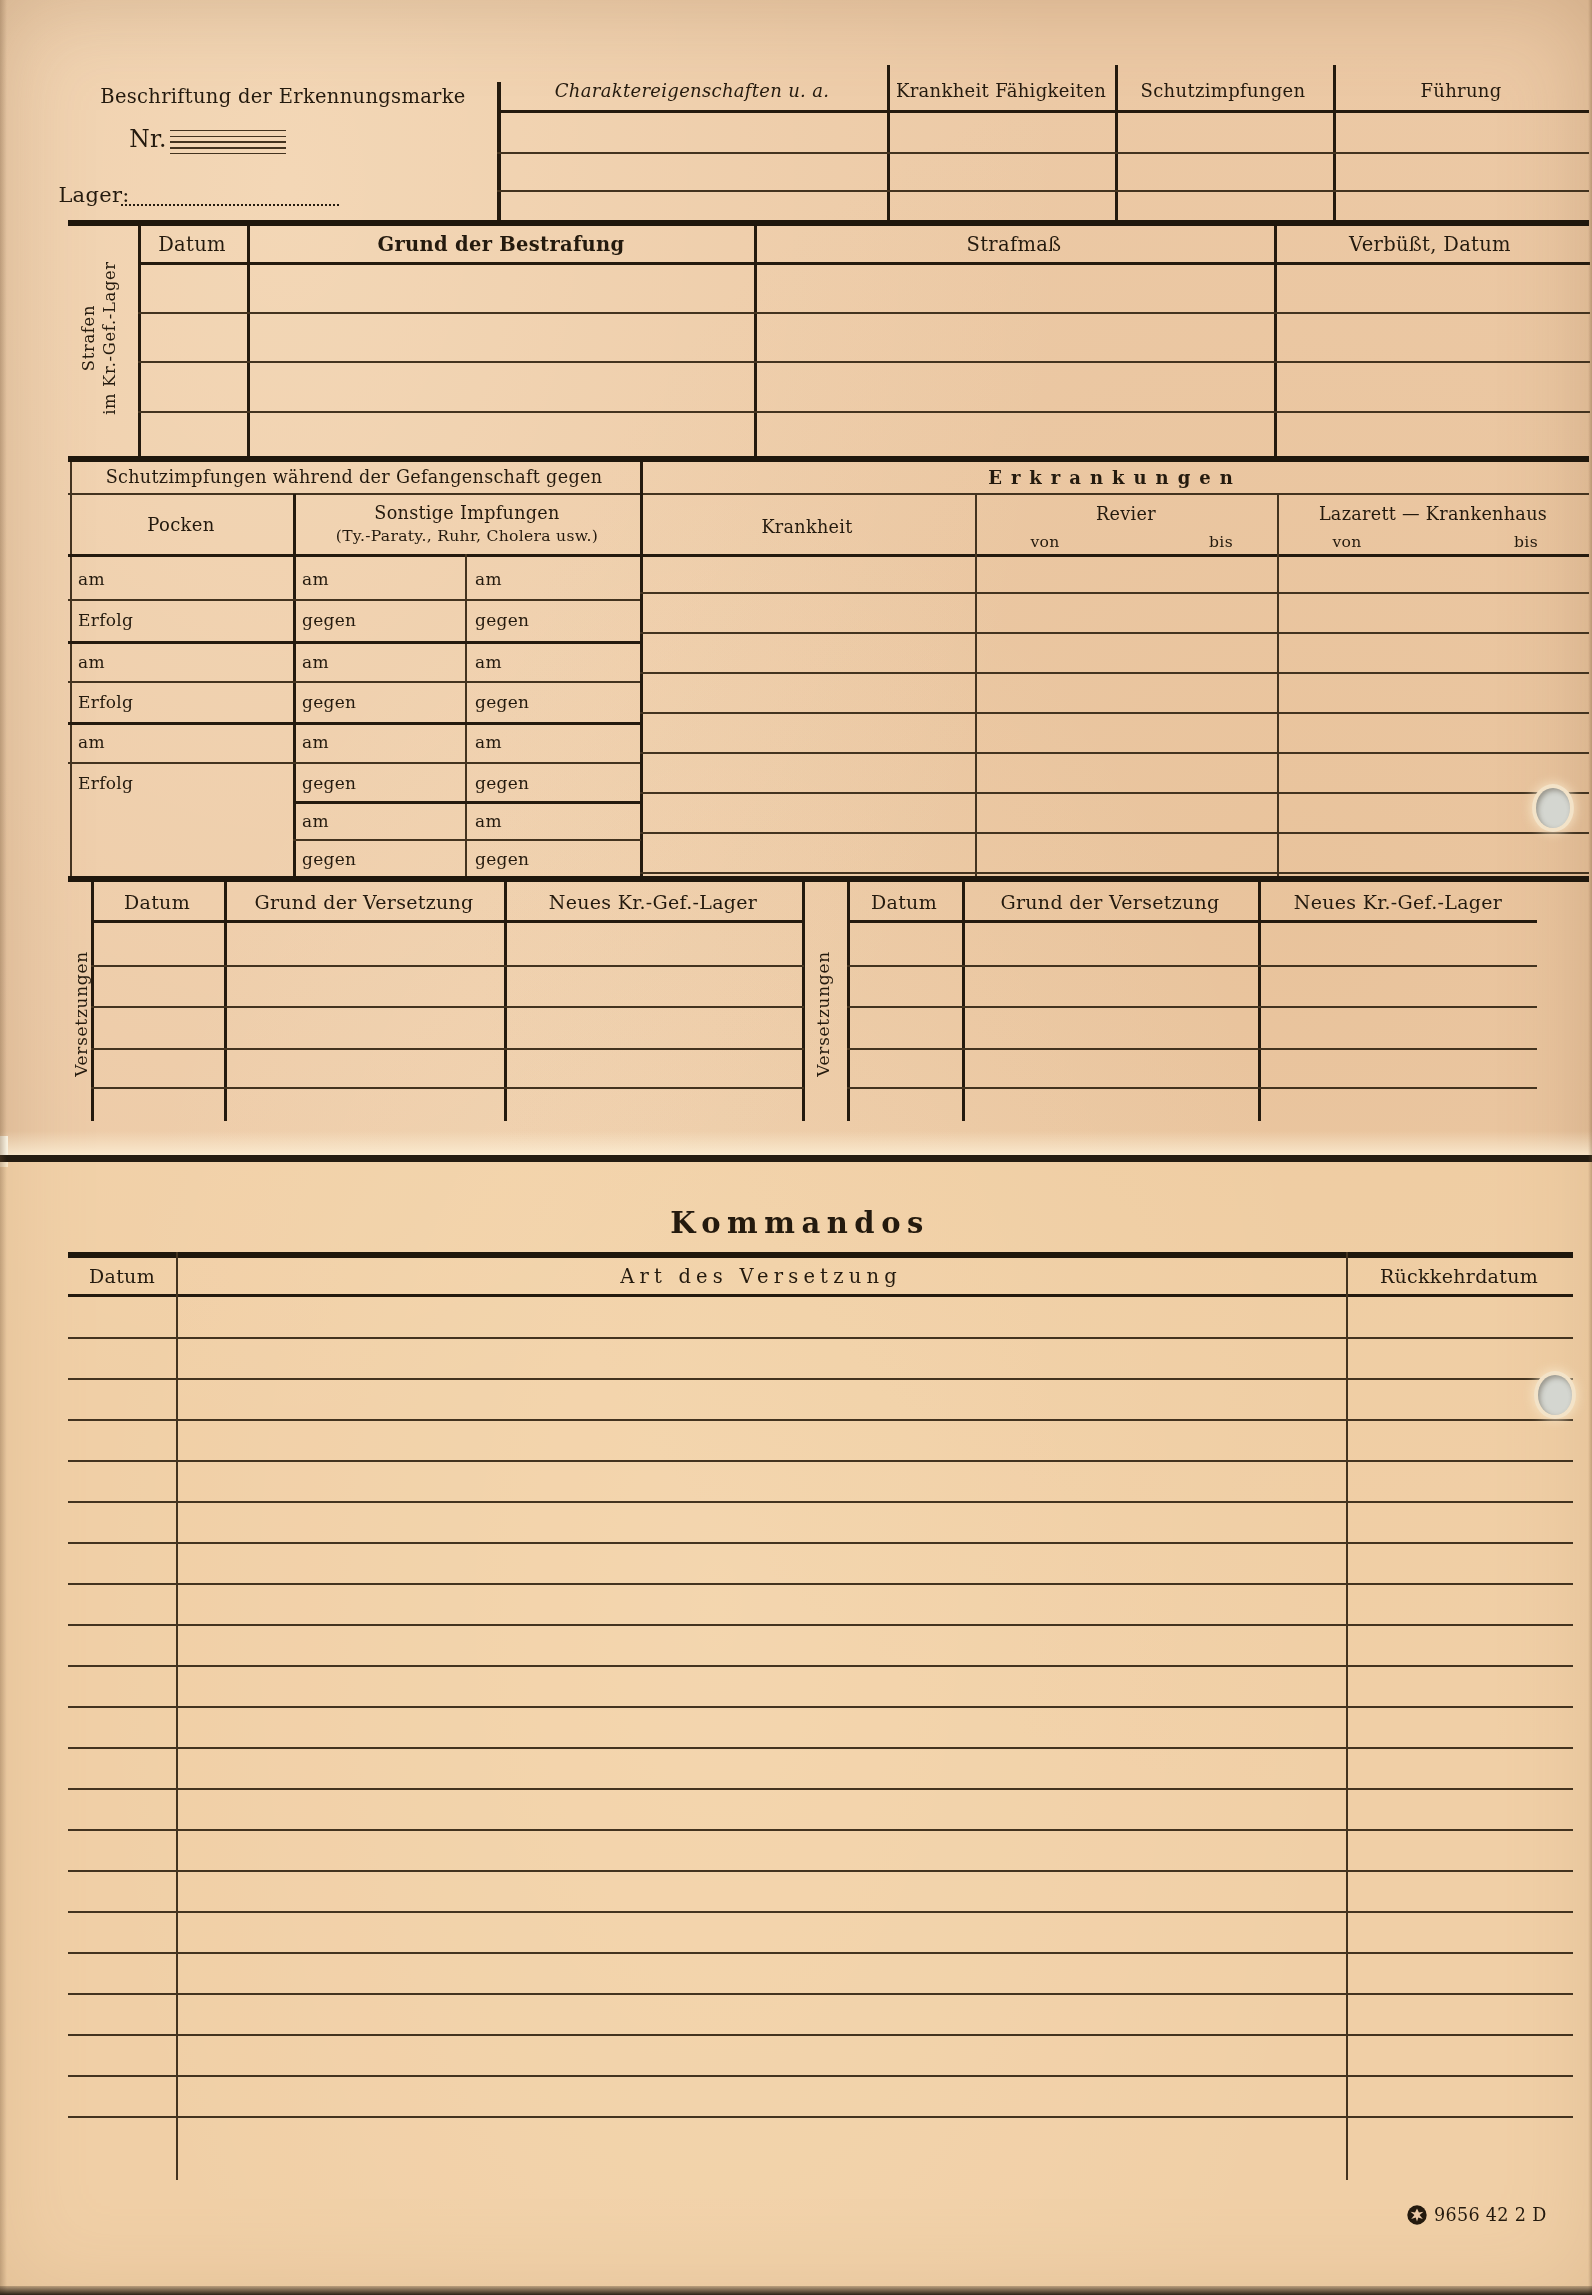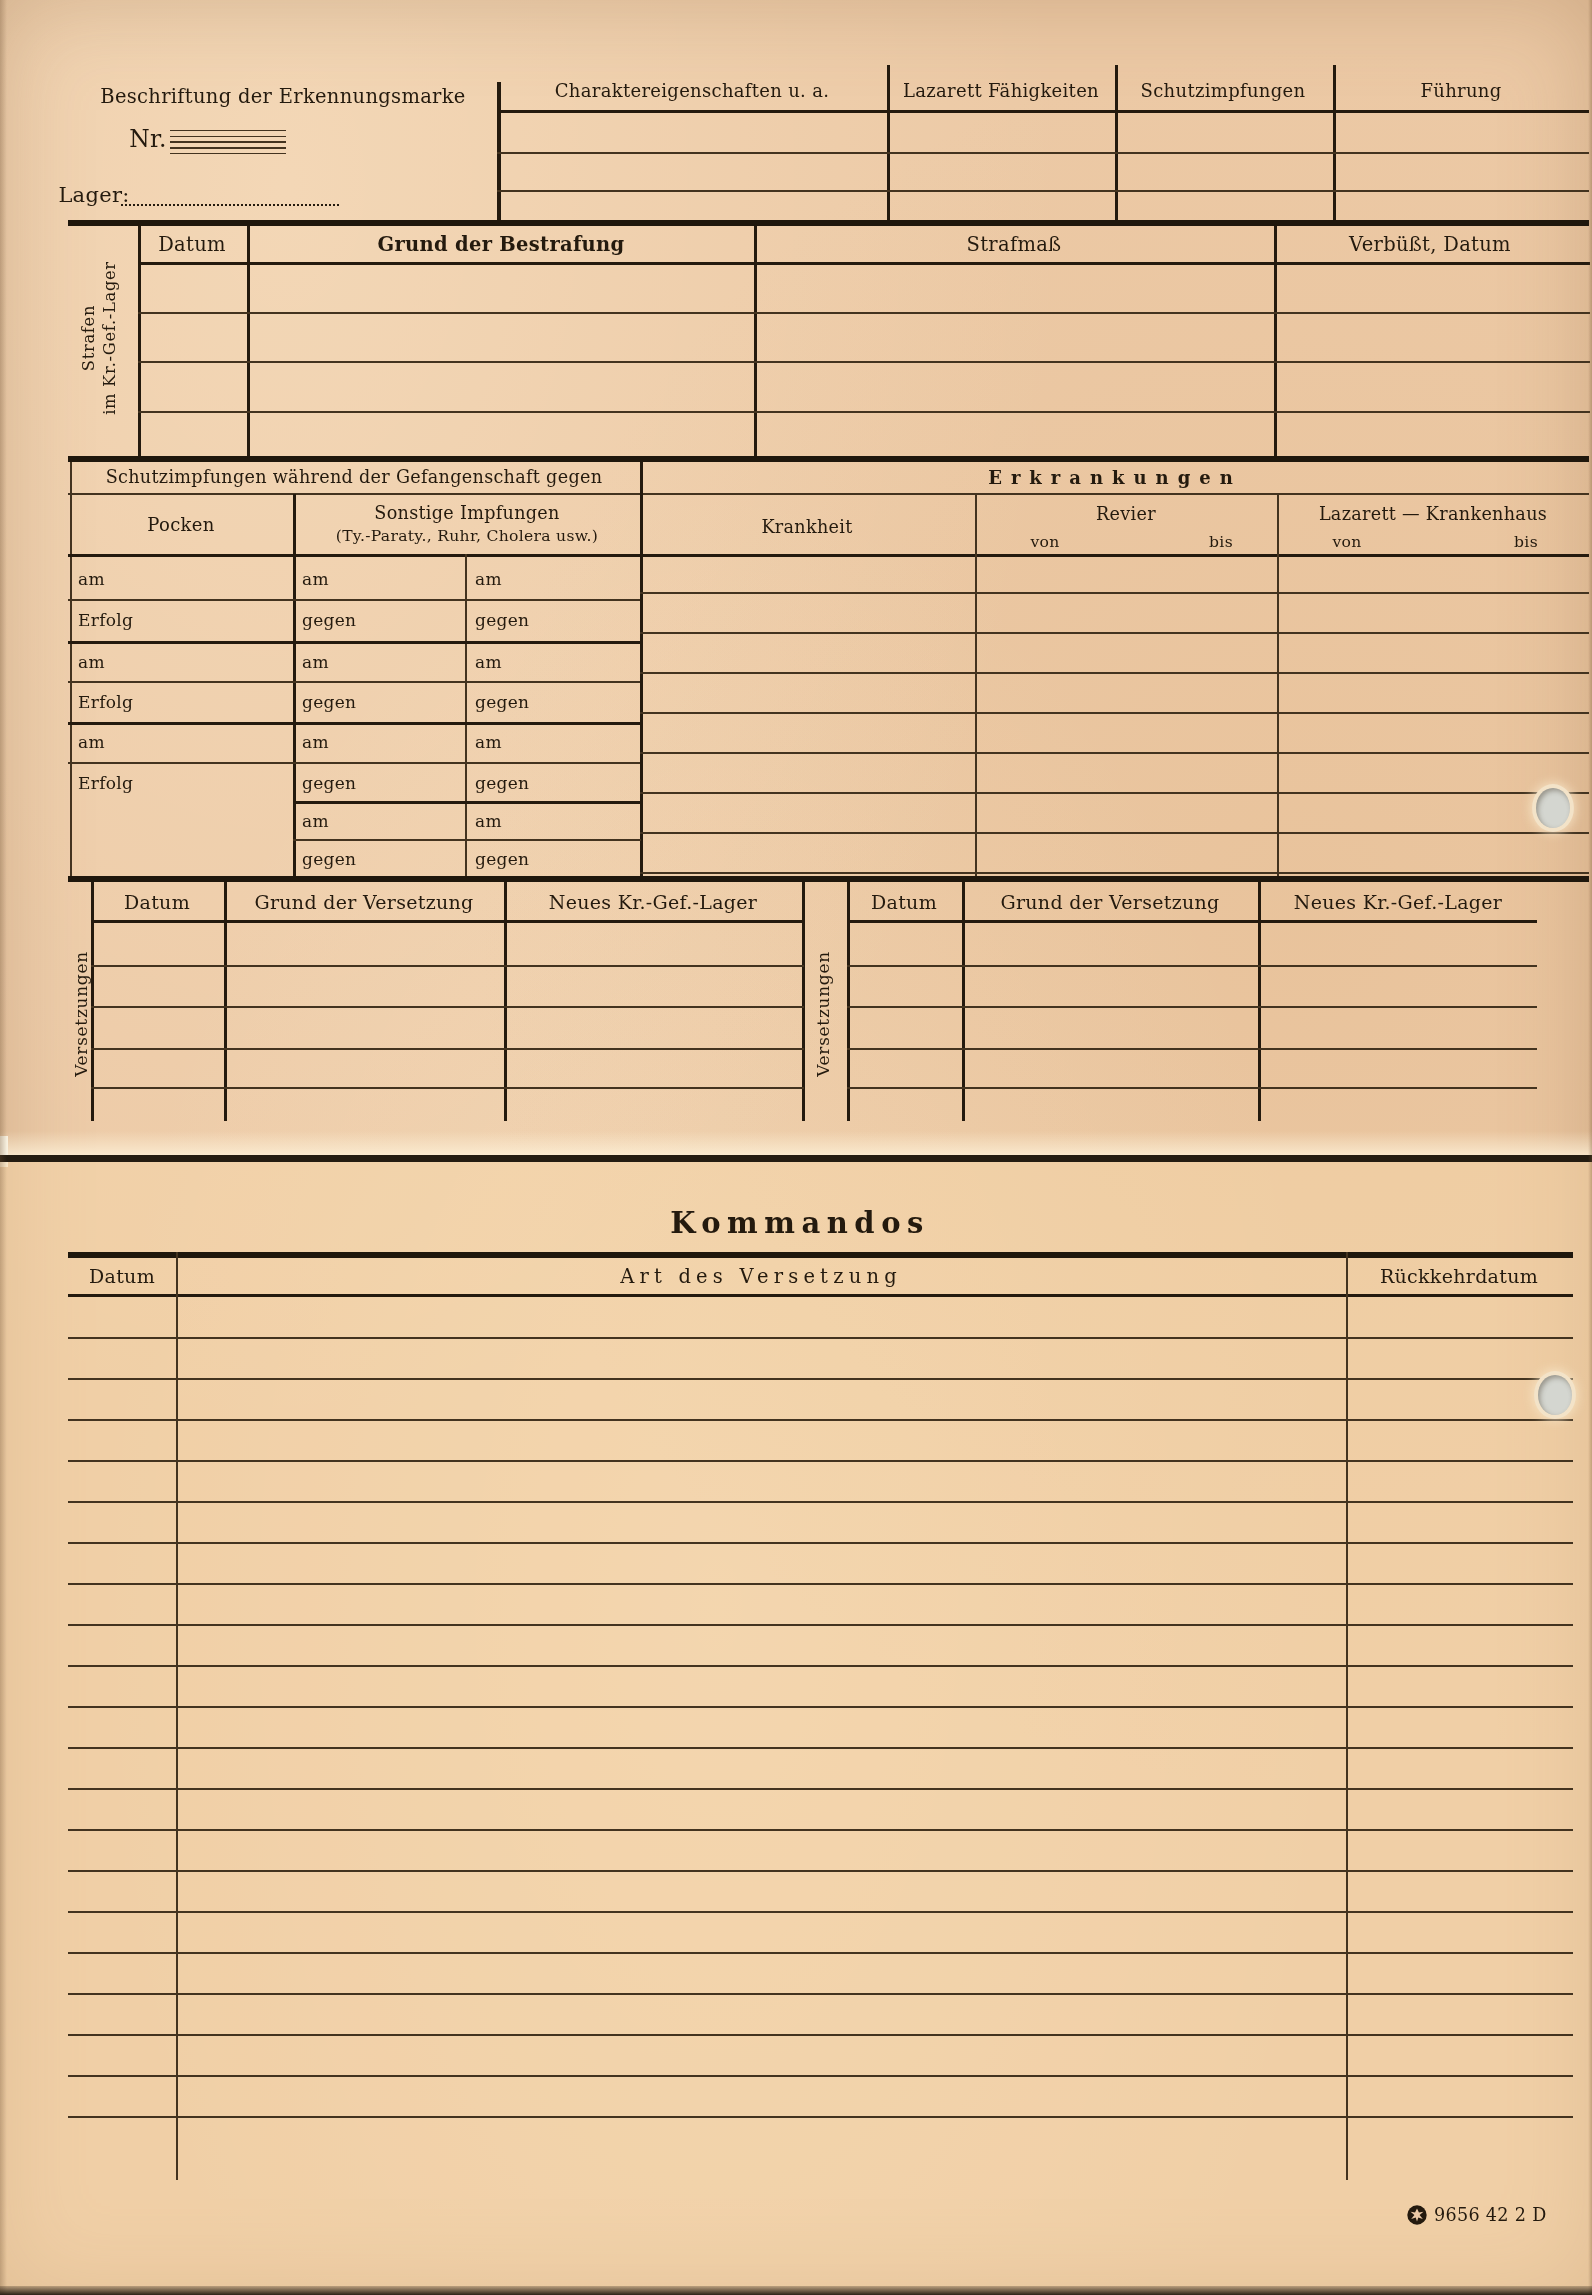--- a/index.html
+++ b/index.html
@@ -56,22 +56,22 @@
   <div class="lb s30" style="left:283px;top:96px;">Beschriftung der Erkennungsmarke</div>
   <div class="lb s36" style="left:148px;top:139px;">Nr.</div>
   <div class="nrlines" style="left:170px;top:125px;width:116px;height:31px;"></div>
   <div class="lb s32" style="left:94px;top:195px;">Lager:</div>
   <div class="dotline" style="left:121px;top:199px;width:218px;height:5.2px;"></div>
 
   <div class="vr w6" style="left:497px;top:82px;height:142px;"></div>
   <div class="vr" style="left:887px;top:65px;height:159px;"></div>
   <div class="vr" style="left:1115px;top:65px;height:159px;"></div>
   <div class="vr" style="left:1333px;top:65px;height:159px;"></div>
-  <div class="lb s28" style="left:692px;top:90px;">Charaktereigenschaften u. a.</div>
-  <div class="lb s28" style="left:1001px;top:90px;">Lazarett Fähigkeiten</div>
+  <div class="lb s28" style="left:692px;top:90px;font-style:italic;">Charaktereigenschaften u. a.</div>
+  <div class="lb s28" style="left:1001px;top:90px;">Krankheit Fähigkeiten</div>
   <div class="lb s28" style="left:1223px;top:90px;">Schutzimpfungen</div>
   <div class="lb s28" style="left:1461px;top:90px;">Führung</div>
   <div class="hr med" style="left:497px;top:110px;width:1092px;"></div>
   <div class="hr thin" style="left:497px;top:152px;width:1092px;"></div>
   <div class="hr thin" style="left:497px;top:190px;width:1092px;"></div>
   <div class="hr thick" style="left:68px;top:220px;width:1521px;"></div>
 
   <div class="vlabel s25" style="left:99px;top:338px;line-height:1.3;">
     <span>Strafen</span><br>
     <span>im Kr.-Gef.-Lager</span>

